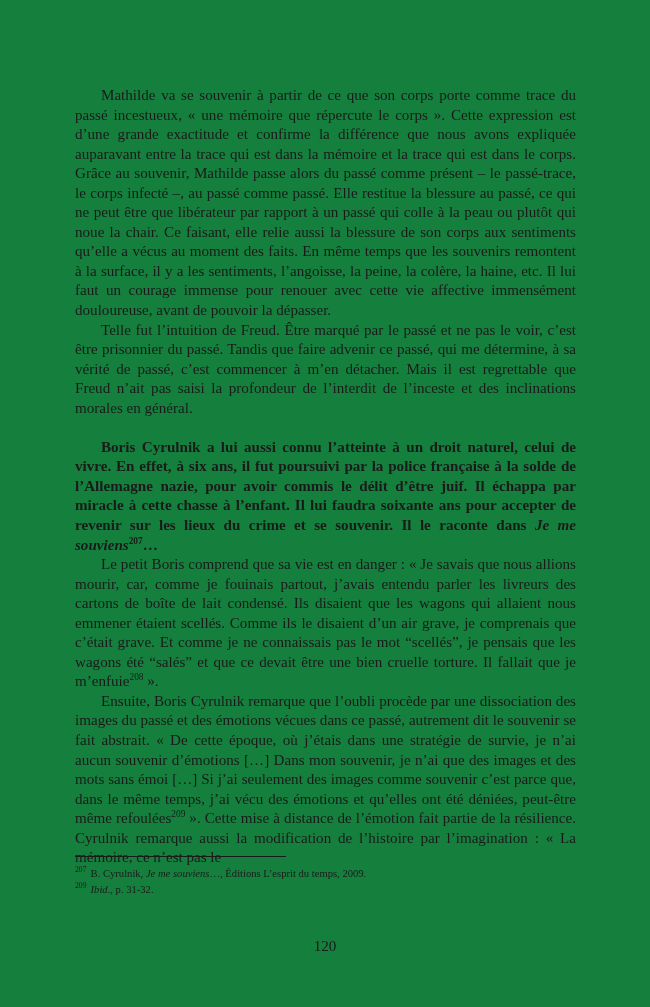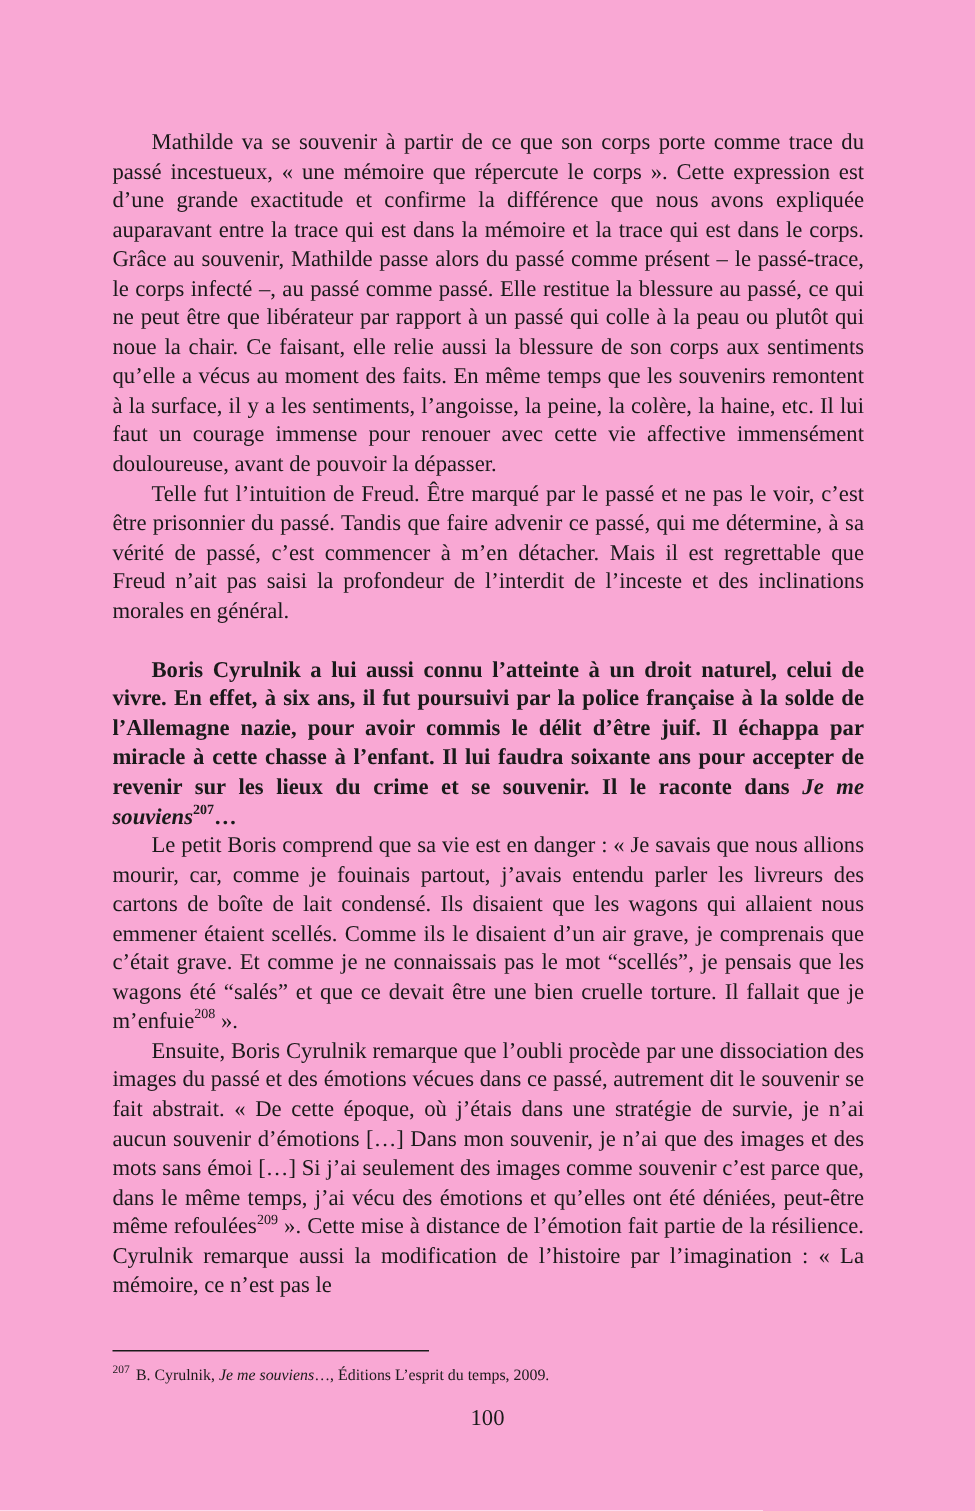--- a/index.html
+++ b/index.html
@@ -4,21 +4,21 @@
 <style>
   html, body {
     margin: 0;
     padding: 0;
     background: #ffffff;
   }
   .page {
     position: relative;
     width: 650px;
     height: 1007px;
-    background: #f9a8d4;
+    background: #15803d;
     overflow: hidden;
     font-family: "Liberation Serif", "DejaVu Serif", serif;
     color: #1a1a1a;
   }
   .textblock {
     position: absolute;
     left: 75px;
     top: 86px;
     width: 501px;
   }
@@ -42,21 +42,21 @@
     font-style: italic;
   }
   sup.fnref {
     font-size: 0.62em;
     line-height: 0;
     vertical-align: super;
   }
   .footnotes {
     position: absolute;
     left: 75px;
-    top: 900px;
+    top: 856px;
     width: 501px;
   }
   .fn-rule {
     width: 211px;
     height: 0;
     border: 0;
     border-top: 1.1px solid #1a1a1a;
     margin: 0 0 9px 0;
   }
   .fn {
@@ -92,18 +92,19 @@
       <p class="para">Telle fut l’intuition de Freud. Être marqué par le passé et ne pas le voir, c’est être prisonnier du passé. Tandis que faire advenir ce passé, qui me détermine, à sa vérité de passé, c’est commencer à m’en détacher. Mais il est regrettable que Freud n’ait pas saisi la profondeur de l’interdit de l’inceste et des inclinations morales en général.</p>
       <p class="para spaced-before">Boris Cyrulnik a lui aussi connu l’atteinte à un droit naturel, celui de vivre. En effet, à six ans, il fut poursuivi par la police française à la solde de l’Allemagne nazie, pour avoir commis le délit d’être juif. Il échappa par miracle à cette chasse à l’enfant. Il lui faudra soixante ans pour accepter de revenir sur les lieux du crime et se souvenir. Il le raconte dans <span class="it">Je me souviens</span><sup class="fnref">207</sup>…</p>
       <p class="para">Le petit Boris comprend que sa vie est en danger : « Je savais que nous allions mourir, car, comme je fouinais partout, j’avais entendu parler les livreurs des cartons de boîte de lait condensé. Ils disaient que les wagons qui allaient nous emmener étaient scellés. Comme ils le disaient d’un air grave, je comprenais que c’était grave. Et comme je ne connaissais pas le mot “scellés”, je pensais que les wagons été “salés” et que ce devait être une bien cruelle torture. Il fallait que je m’enfuie<sup class="fnref">208</sup> ».</p>
       <p class="para">Ensuite, Boris Cyrulnik remarque que l’oubli procède par une dissociation des images du passé et des émotions vécues dans ce passé, autrement dit le souvenir se fait abstrait. « De cette époque, où j’étais dans une stratégie de survie, je n’ai aucun souvenir d’émotions […] Dans mon souvenir, je n’ai que des images et des mots sans émoi […] Si j’ai seulement des images comme souvenir c’est parce que, dans le même temps, j’ai vécu des émotions et qu’elles ont été déniées, peut-être même refoulées<sup class="fnref">209</sup> ». Cette mise à distance de l’émotion fait partie de la résilience. Cyrulnik remarque aussi la modification de l’histoire par l’imagination : « La mémoire, ce n’est pas le</p>
     </div>
 
   <div class="footnotes">
     <hr class="fn-rule">
     <div id="footnote-list">
         <p class="fn"><sup>207</sup> B. Cyrulnik, <span class="it">Je me souviens</span>…, Éditions L’esprit du temps, 2009.</p>
+        <p class="fn"><sup>209</sup><span class="it"> Ibid.</span>, p. 31-32.</p>
       </div>
   </div>
 
-  <div class="folio">100</div>
+  <div class="folio">120</div>
 
 </div>
 
 </body></html>

